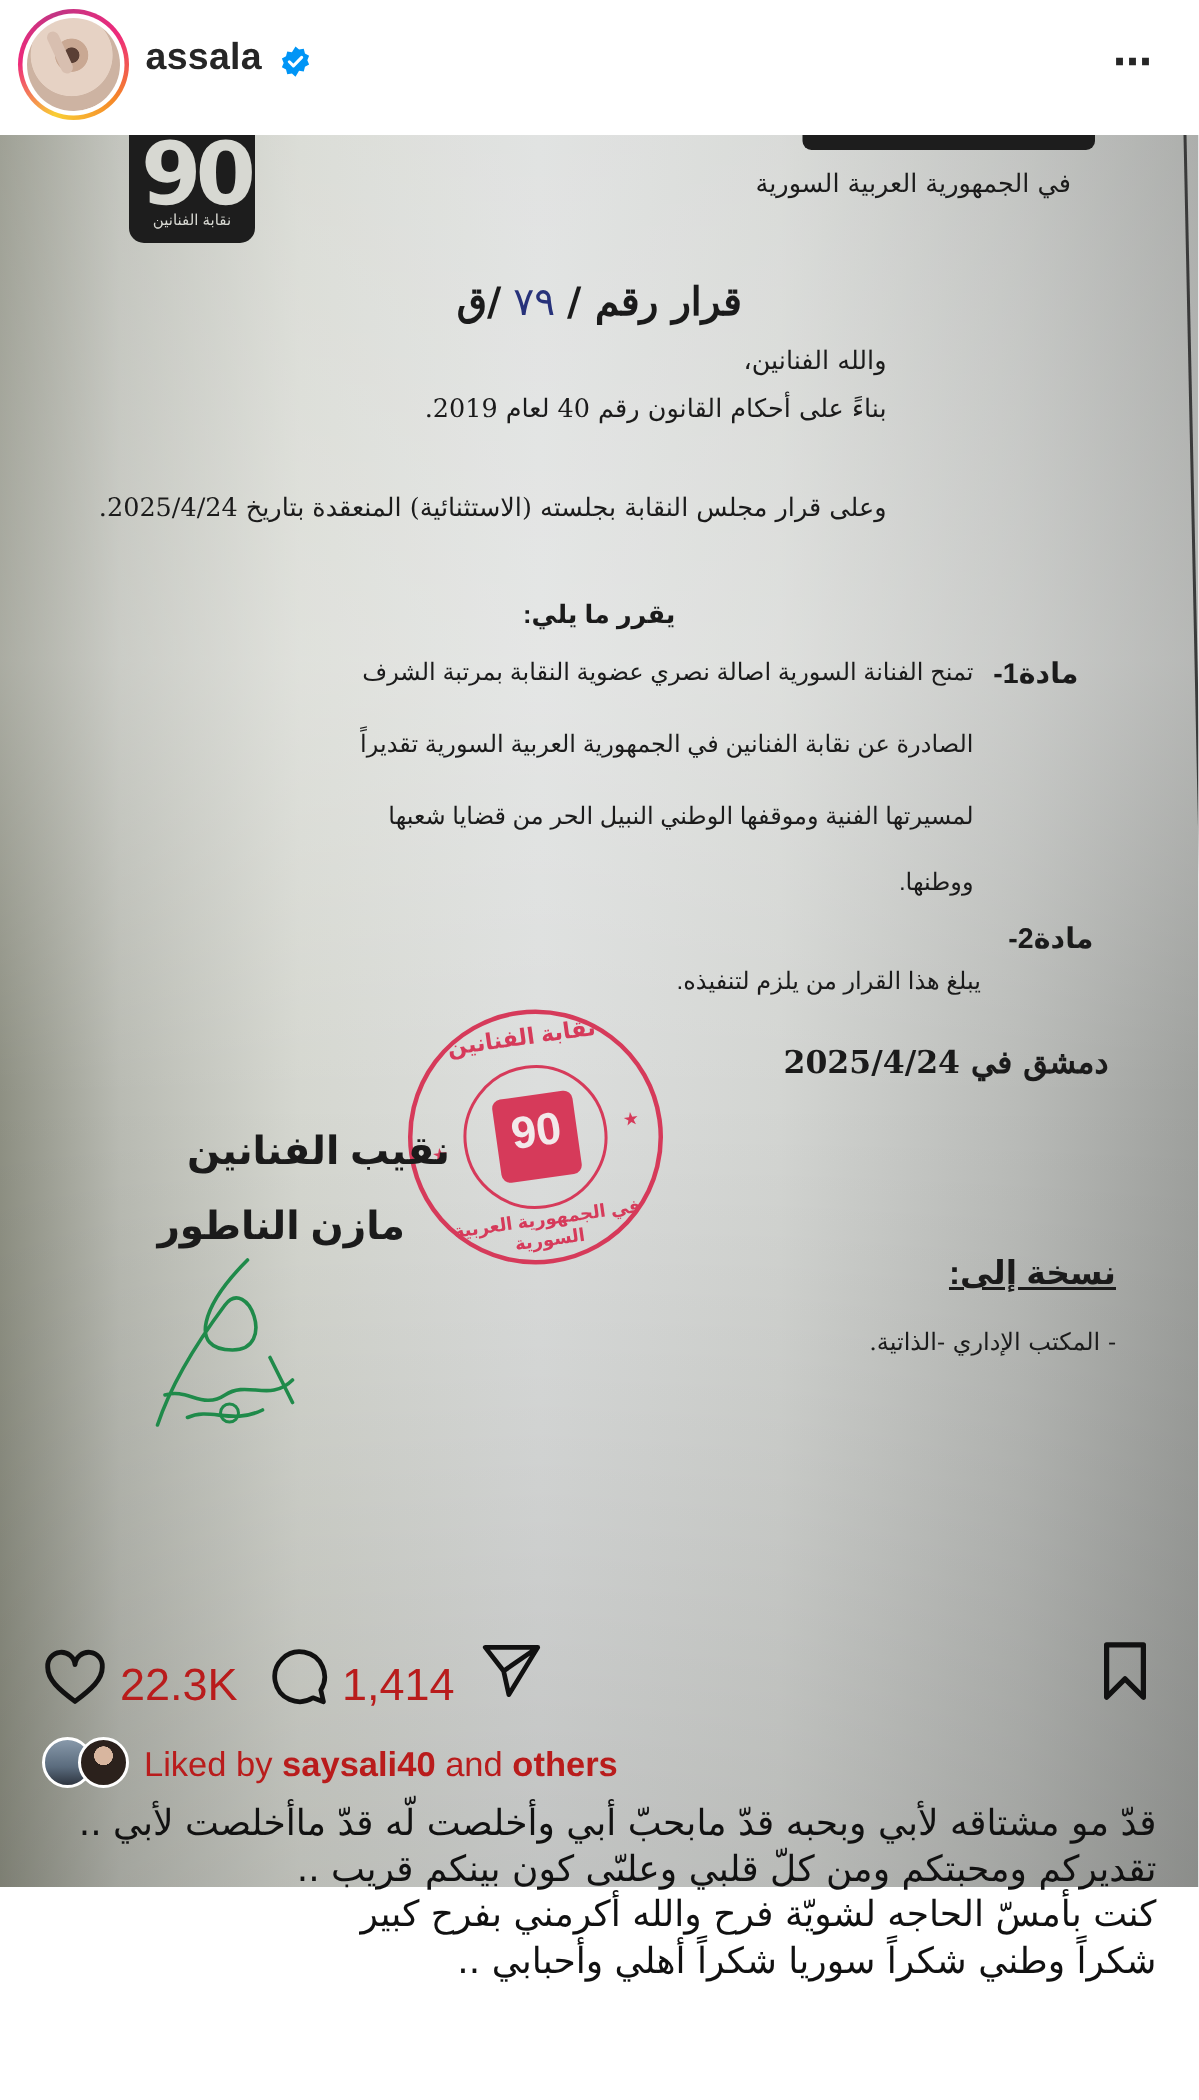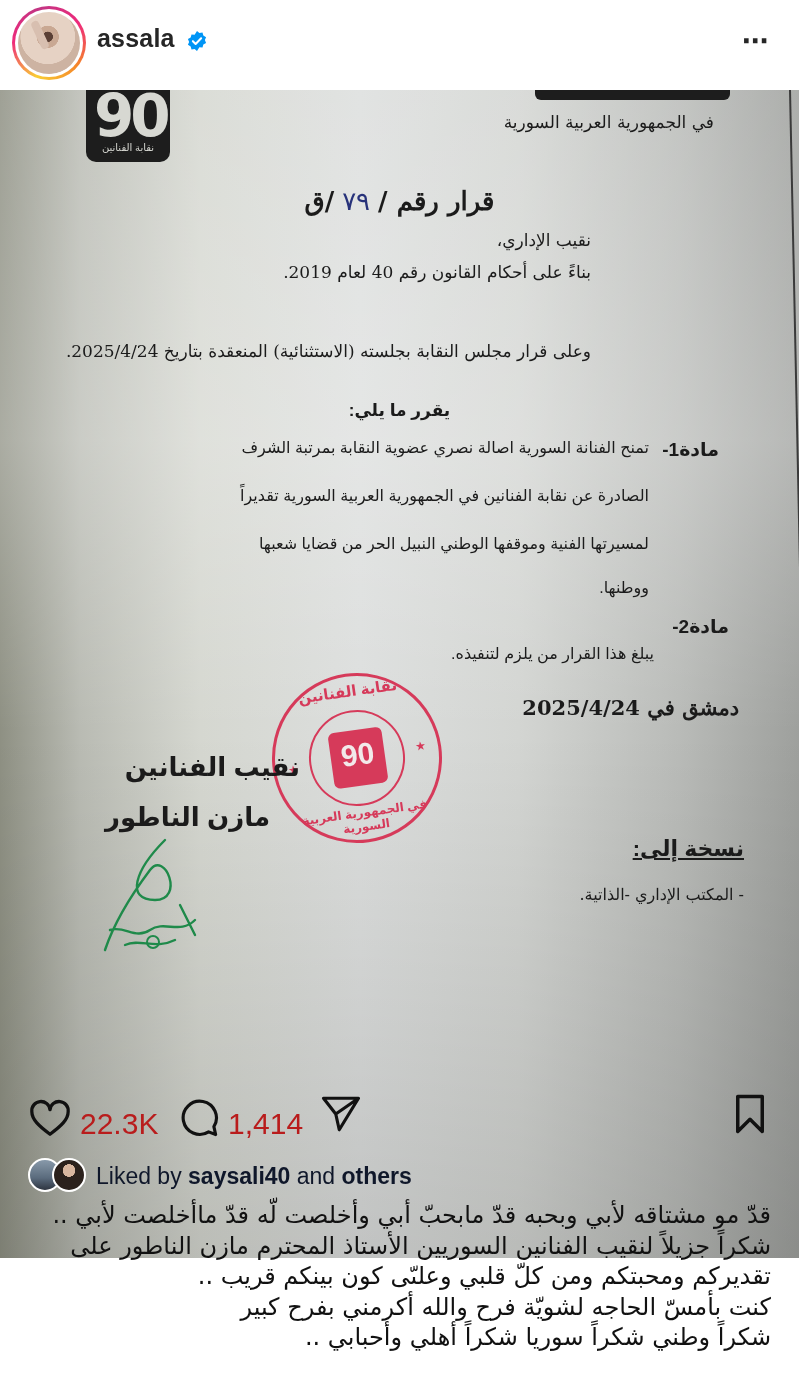--- a/index.html
+++ b/index.html
@@ -47,21 +47,21 @@
     .signature { position: absolute; left: 95px; top: 740px; width: 120px; height: 130px; }
     .copy-label { right: 55px; top: 746px; font-size: 22px; font-weight: 700; text-decoration: underline; }
     .copy-text { right: 55px; top: 795px; font-size: 16px; font-family: "DejaVu Serif", serif; }
     .date-line { right: 60px; top: 605px; font-size: 21px; font-weight: 700; font-family: "DejaVu Serif", serif; }
 
     
     .actions { position: absolute; left: 0; top: 1085px; width: 799px; height: 56px; }
     .act { position: absolute; top: 0; display: flex; align-items: center; }
     .act svg { display: block; }
     .count { font-size: 30px; color: #b91c1c; margin-left: 8px; font-family: "Liberation Sans", sans-serif; margin-top: 14px; }
-    .liked { position: absolute; left: 28px; top: 1156px; height: 40px; display: flex; align-items: center; font-size: 23px; color: #0f172a; }
+    .liked { position: absolute; left: 28px; top: 1156px; height: 40px; display: flex; align-items: center; font-size: 23px; color: #b91c1c; }
     .liked-avatars { position: relative; width: 62px; height: 36px; margin-right: 6px; }
     .la { position: absolute; top: 0; width: 34px; height: 34px; border-radius: 50%; border: 2px solid #fff; }
     .la1 { left: 0; background: linear-gradient(180deg, #8899aa, #5a6b7d 60%, #2e3540); }
     .la2 { left: 24px; background: radial-gradient(circle at 50% 35%, #d8b69f 0 25%, #2b211c 26% 100%); }
     .liked b { font-weight: 700; }
     .caption { position: absolute; right: 28px; top: 1200px; width: 760px; direction: rtl; text-align: right; font-size: 24px; line-height: 30.5px; color: #111; font-family: "DejaVu Sans", sans-serif; }
     .caption .cap-user { font-weight: 700; font-family: "Liberation Sans", sans-serif; direction: ltr; unicode-bidi: embed; margin-right: 0; }
     .caption-line { display: block; white-space: nowrap; }
   </style>
 </head>
@@ -89,23 +89,23 @@
     <span class="logo-num">90</span>
     <span class="logo-sub">نقابة الفنانين</span>
   </div>
   <div class="head-bar"></div>
   <div class="doc head-sub">في الجمهورية العربية السورية</div>
 
   <div class="doc title">
     <span>قرار رقم /</span><span class="handnum">٧٩</span><span>/ق</span>
   </div>
 
-  <div class="doc line" style="top:140px;">نقيب الإداري،</div>
+  <div class="doc line" style="top:140px;">والله الفنانين،</div>
   <div class="doc line" style="top:172px;">بناءً على أحكام القانون رقم 40 لعام 2019.</div>
-  <div class="doc line" style="top:238px;margin-top:13px;">وعلى قرار مجلس النقابة بجلسته (الاستثنائية) المنعقدة بتاريخ 2025/4/24.</div>
+  <div class="doc line" style="top:238px;">وعلى قرار مجلس النقابة بجلسته (الاستثنائية) المنعقدة بتاريخ 2025/4/24.</div>
 
   <div class="doc decide">يقرر ما يلي:</div>
 
   <div class="doc article-label" style="top:348px;">مادة1-</div>
   <div class="doc article-text" style="top:348px;">تمنح الفنانة السورية اصالة نصري عضوية النقابة بمرتبة الشرف</div>
   <div class="doc article-text" style="top:396px;margin-left:28px;">الصادرة عن نقابة الفنانين في الجمهورية العربية السورية تقديراً</div>
   <div class="doc article-text" style="top:444px;">لمسيرتها الفنية وموقفها الوطني النبيل الحر من قضايا شعبها</div>
   <div class="doc article-text" style="top:488px;">ووطنها.</div>
 
   <div class="doc article-label" style="top:525px; right:70px;">مادة2-</div>
@@ -163,17 +163,16 @@
 <div class="liked">
   <div class="liked-avatars">
     <div class="la la1"></div>
     <div class="la la2"></div>
   </div>
   <span>Liked by</span>&nbsp;<b>saysali40</b>&nbsp;<span>and</span>&nbsp;<b>others</b>
 </div>
 
 <div class="caption">
   <span class="caption-line">قدّ مو مشتاقه لأبي وبحبه قدّ مابحبّ أبي وأخلصت لّه قدّ ماأخلصت لأبي ..</span>
-  <span class="caption-line">شكراً جزيلاً لنقيب الفنانين السوريين الأستاذ المحترم مازن الناطور على</span>
   <span class="caption-line">تقديركم ومحبتكم ومن كلّ قلبي وعلىّى كون بينكم قريب ..</span>
   <span class="caption-line">كنت بأمسّ الحاجه لشويّة فرح والله أكرمني بفرح كبير</span>
   <span class="caption-line">شكراً وطني شكراً سوريا شكراً أهلي وأحبابي ..</span>
 </div>
 
 </body></html>

